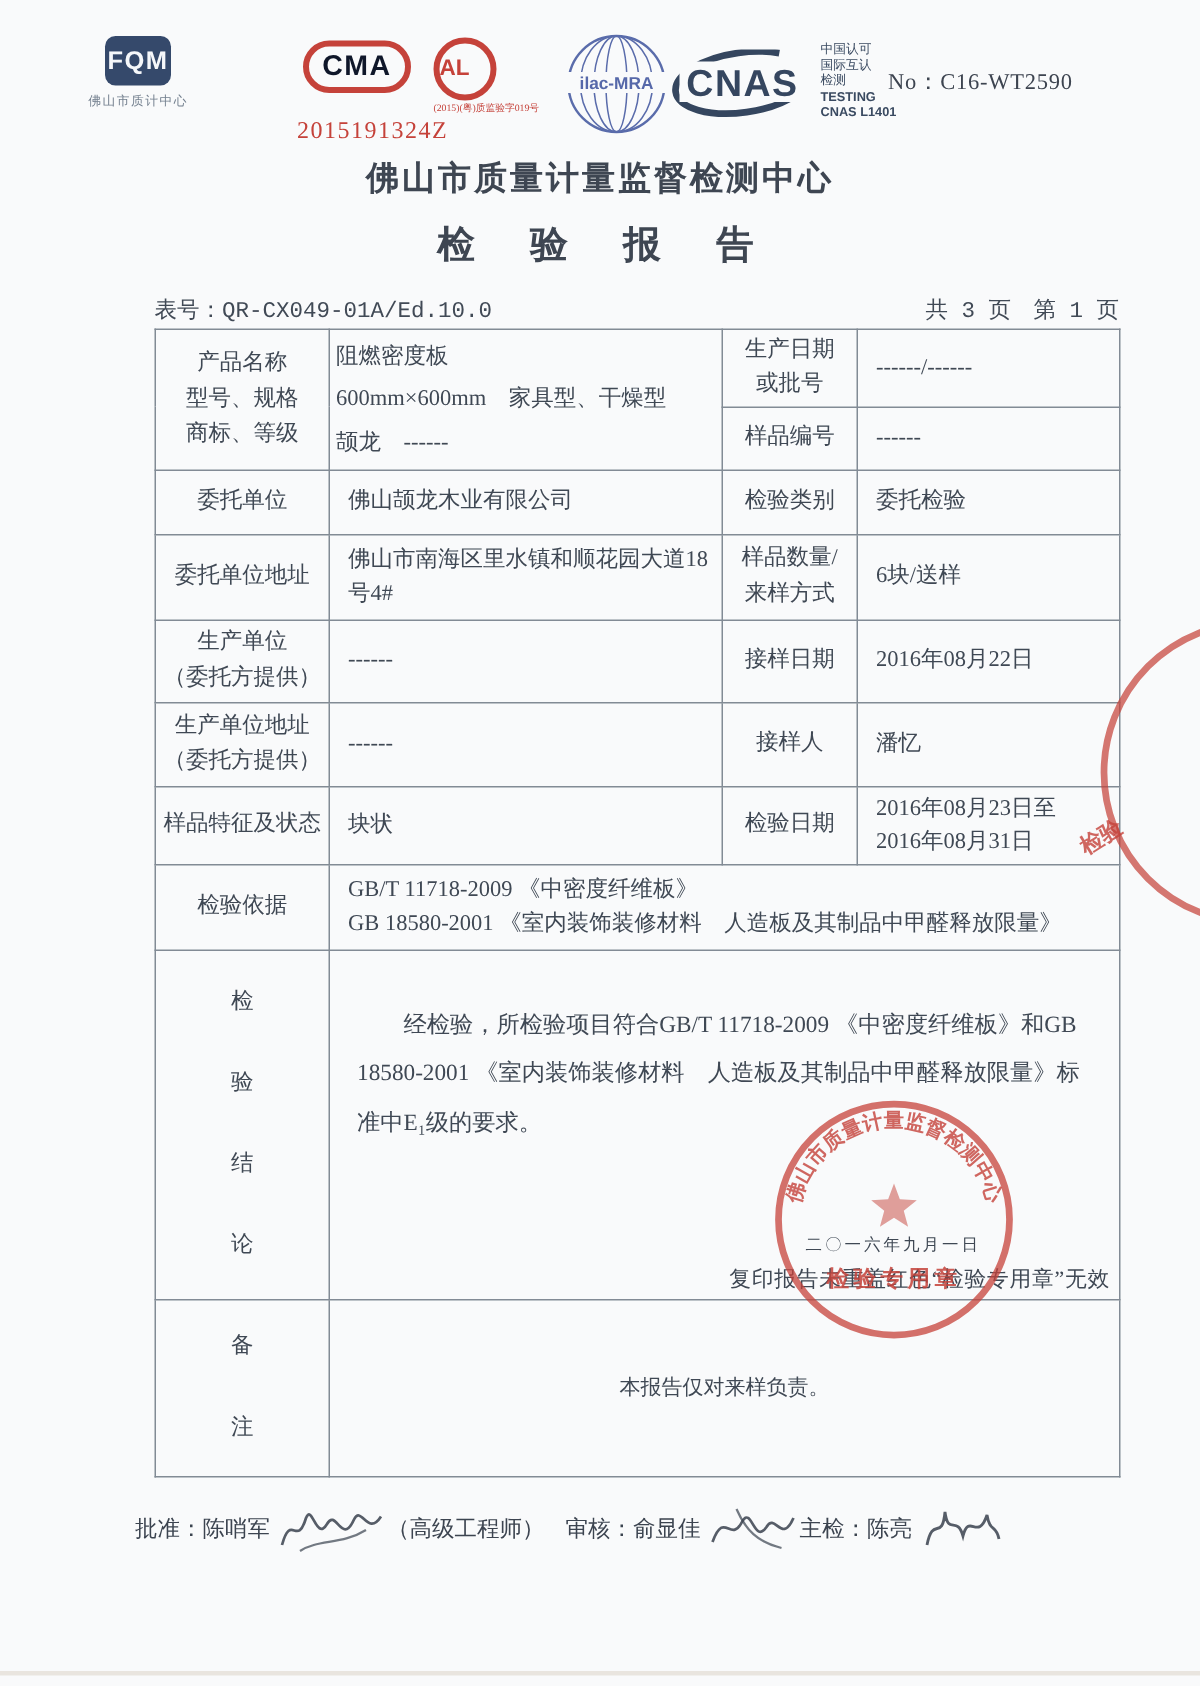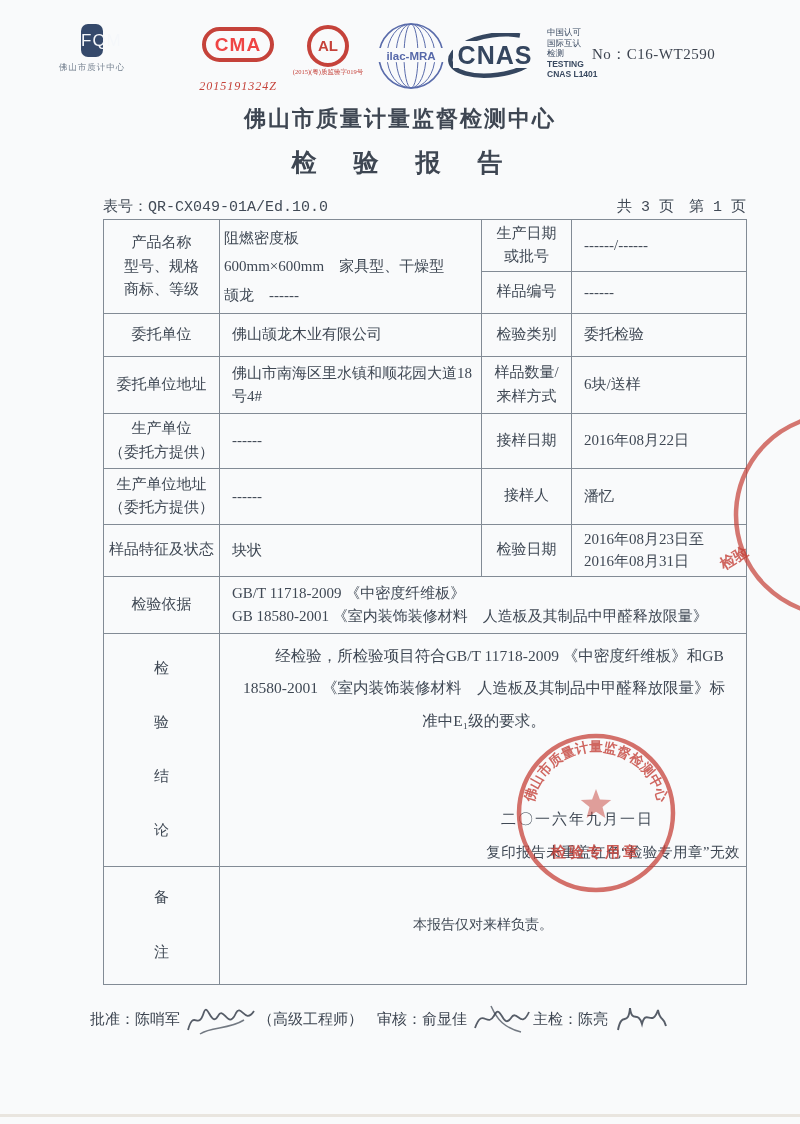--- a/index.html
+++ b/index.html
@@ -5,30 +5,30 @@
   * { margin:0; padding:0; box-sizing:border-box; }
   html,body { background:#e8e8e8; }
   .page {
     position:relative; width:800px; height:1124px; margin:0 auto;
     background:#f9fafb; overflow:hidden;
     font-family:"Liberation Serif","DejaVu Serif",serif;
     color:#414a56;
   }
   
   .logo-fqm { position:absolute; left:46px; top:24px; width:92px; text-align:center; }
-  .fqm-box { display:inline-block; width:22px; height:33px; background:#35496b; border-radius:7px;
-             color:#f5f7fa; font-weight:normal; font-size:17px; line-height:33px; letter-spacing:1px;
+  .fqm-box { display:inline-block; width:44px; height:33px; background:#35496b; border-radius:7px;
+             color:#f5f7fa; font-weight:bold; font-size:17px; line-height:33px; letter-spacing:1px;
              font-family:"Liberation Sans",sans-serif; }
   .fqm-caption { margin-top:5px; font-size:8.5px; color:#74809１; color:#74808f; letter-spacing:1px; }
   .logo-cma { position:absolute; left:198px; top:27px; width:80px; text-align:center; }
   .cma-emblem { display:inline-block; width:72px; height:35px; border:4px solid #c5423a; border-radius:18px;
-                color:#ef4444; font-weight:bold; font-size:19px; line-height:27px; letter-spacing:1px;
+                color:#0f172a; font-weight:bold; font-size:19px; line-height:27px; letter-spacing:1px;
                 font-family:"Liberation Sans",sans-serif; }
-  .red-caption { margin-top:17px; font-size:12px; color:#c5423a; letter-spacing:1px;font-style:italic; }
-  .logo-cal { position:absolute; left:289px; top:25px; width:78px; text-align:center; }
+  .red-caption { margin-top:17px; font-size:16px; color:#c5423a; letter-spacing:1px; }
+  .logo-cal { position:absolute; left:289px; top:25px; width:78px; }
   .cal-emblem { display:inline-block; width:42px; height:42px; border:4px solid #c5423a; border-radius:50%;
                 color:#c5423a; font-weight:bold; font-size:15px; line-height:34px;
                 font-family:"Liberation Sans",sans-serif; }
   .cal-caption { margin-top:1px; font-size:6.5px; color:#c5423a; white-space:nowrap; }
   .logo-ilac { position:absolute; left:376px; top:21px; }
   .logo-cnas { position:absolute; left:447px; top:33px; }
   .cnas-text { position:absolute; left:547px; top:27px; font-family:"Liberation Sans",sans-serif;
                font-size:8.5px; line-height:10.5px; color:#3a4a61; }
   .cnas-text .b { font-weight:bold; }
   .report-no { position:absolute; left:592px; top:45px; font-size:15px; color:#3d4450; letter-spacing:.5px; }
@@ -49,22 +49,22 @@
   td.val-c { text-align:left; line-height:1.9; }
   tr.r1a td { height:46px; } tr.r1b td { height:42px; }
   tr.r2 td { height:43px; } tr.r3 td { height:57px; }
   tr.r4 td { height:55px; } tr.r5 td { height:56px; }
   tr.r6 td { height:52px; } tr.r7 td { height:57px; }
   tr.r8 td { height:233px; } tr.r9 td { height:118px; }
   .vlabel { display:flex; flex-direction:column; justify-content:space-between; align-items:center; }
   .vlabel-4 { height:185px; }
   .vlabel-2 { height:78px; }
   .concl-cell { position:relative; vertical-align:top; }
-  .concl-text { margin:4px 12px 0 14px; text-indent:2em; line-height:2.1; font-size:15.5px; text-align:center; }
-  .concl-date { position:absolute; top:176px; right:92px; font-size:15px; letter-spacing:2px; }
+  .concl-text { margin:32px 12px 0 14px; text-indent:2em; line-height:2.1; font-size:15.5px; text-align:left; }
+  .concl-date { position:absolute; top:188px; right:92px; font-size:11px; letter-spacing:2px; }
   .concl-note { position:absolute; top:209px; right:6px; font-size:14.5px; letter-spacing:.5px; }
   .remark-cell { text-align:center; font-size:14px; vertical-align:middle; }
   .basis-lines { line-height:1.95; }
   
   .footer { position:absolute; top:1000px; left:90px; width:680px; display:flex; align-items:center;
             font-size:15px; font-weight:400; color:#3c4450; white-space:nowrap; }
   .footer .gap-s { width:4px; } .footer .gap-m { width:14px; }
   .sig { vertical-align:middle; }
   
   .stamp { position:absolute; pointer-events:none; }

